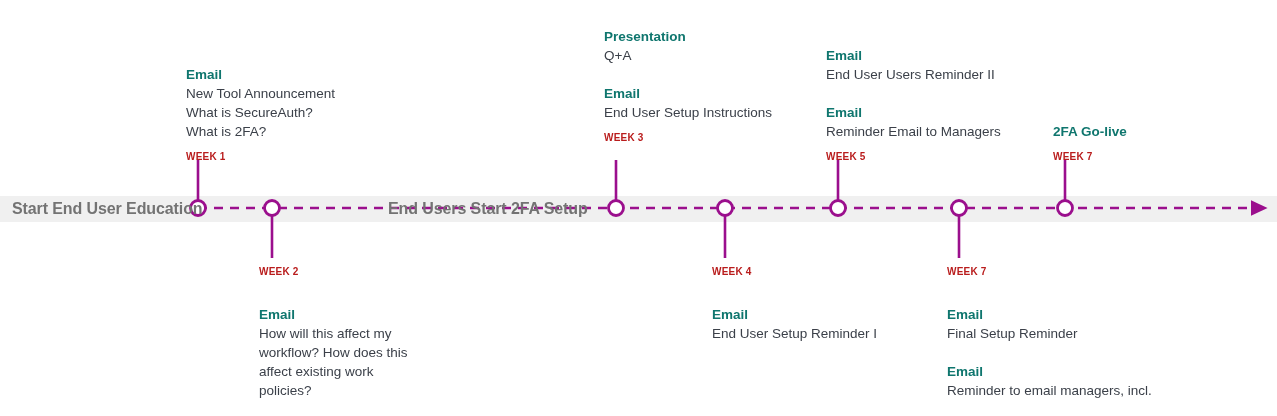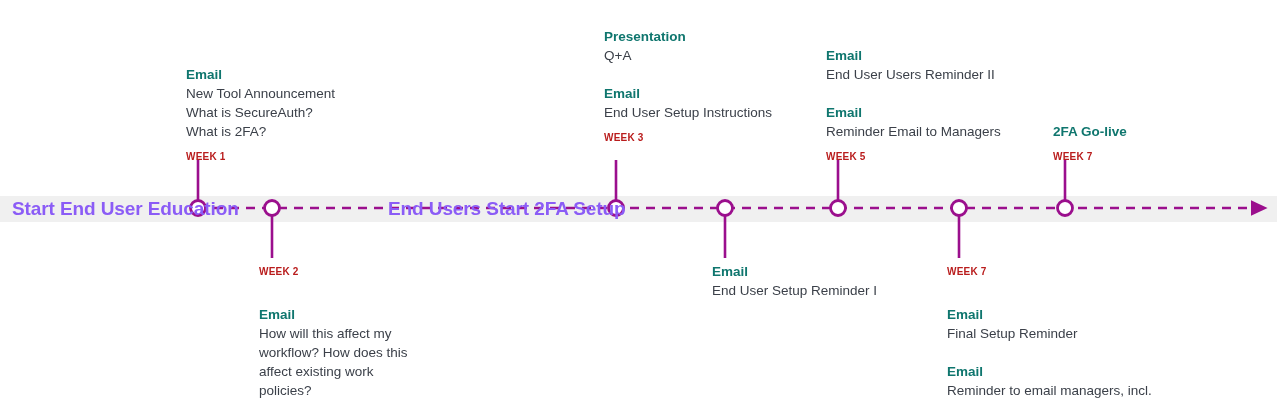--- a/index.html
+++ b/index.html
@@ -37,23 +37,23 @@
     left: 0;
     top: 0;
     width: 1277px;
     height: 416px;
     overflow: visible;
   }
 
   
   .stage-label {
     position: absolute;
-    font-size: 19px;
+    font-size: 16px;
     font-weight: bold;
-    color: #8b5cf6;
+    color: #737373;
     letter-spacing: -0.1px;
     white-space: nowrap;
     line-height: 26px;
     top: 196px;
   }
 
   
   .block {
     position: absolute;
     white-space: nowrap;
@@ -166,20 +166,21 @@
             <div class="entry-line">Q+A</div>
           </div>
           <div class="entry">
             <div class="entry-title">Email</div>
             <div class="entry-line">End User Setup Instructions</div>
           </div>
         </div>
         <div class="week">WEEK 3</div>
       </div>
       <div class="block below" style="left: 712px; top: 262px;">
+        <div class="week">WEEK 4</div>
         <div>
           <div class="entry">
             <div class="entry-title">Email</div>
             <div class="entry-line">End User Setup Reminder I</div>
           </div>
         </div>
       </div>
       <div class="block above" style="left: 826px; top: 46px;">
         <div>
           <div class="entry">

